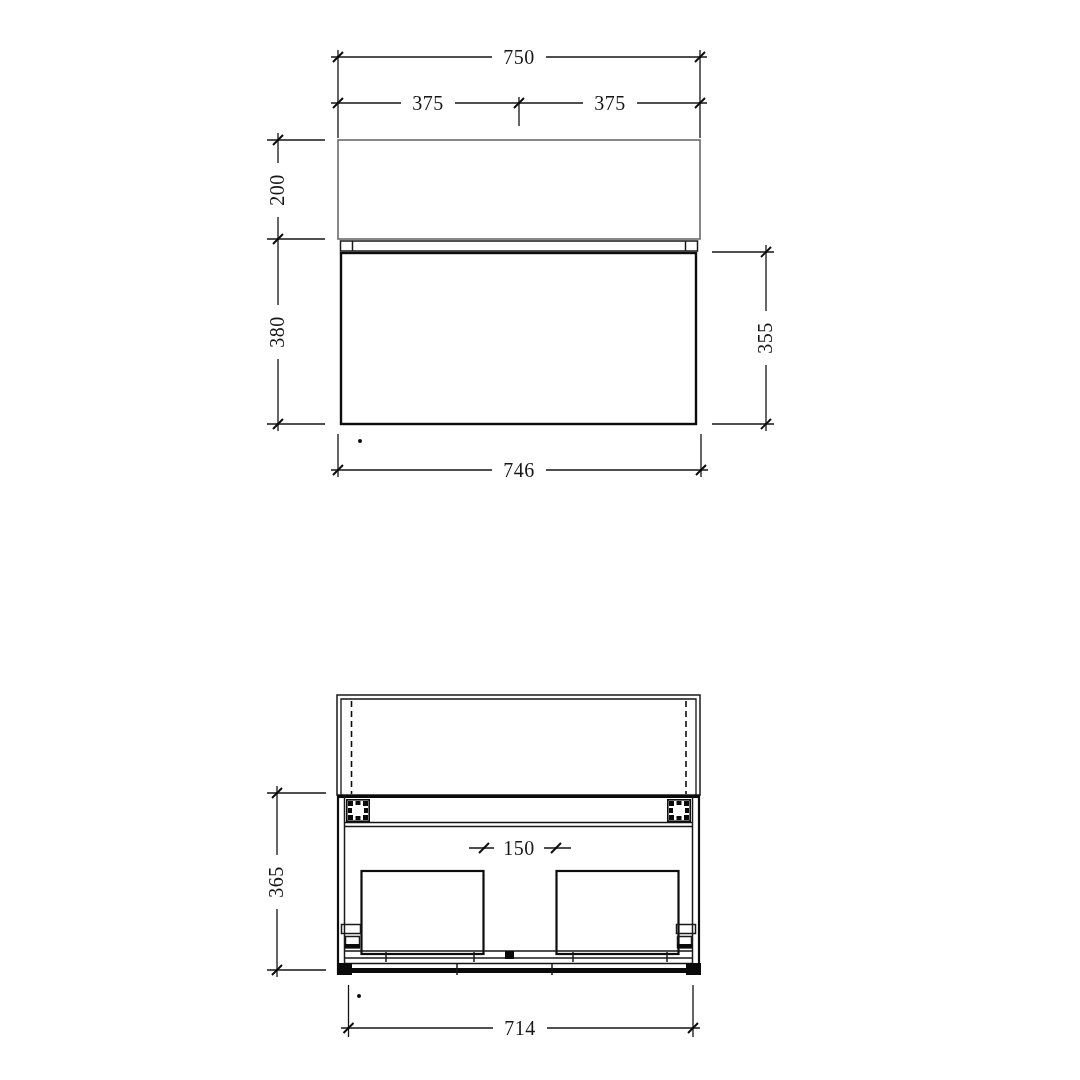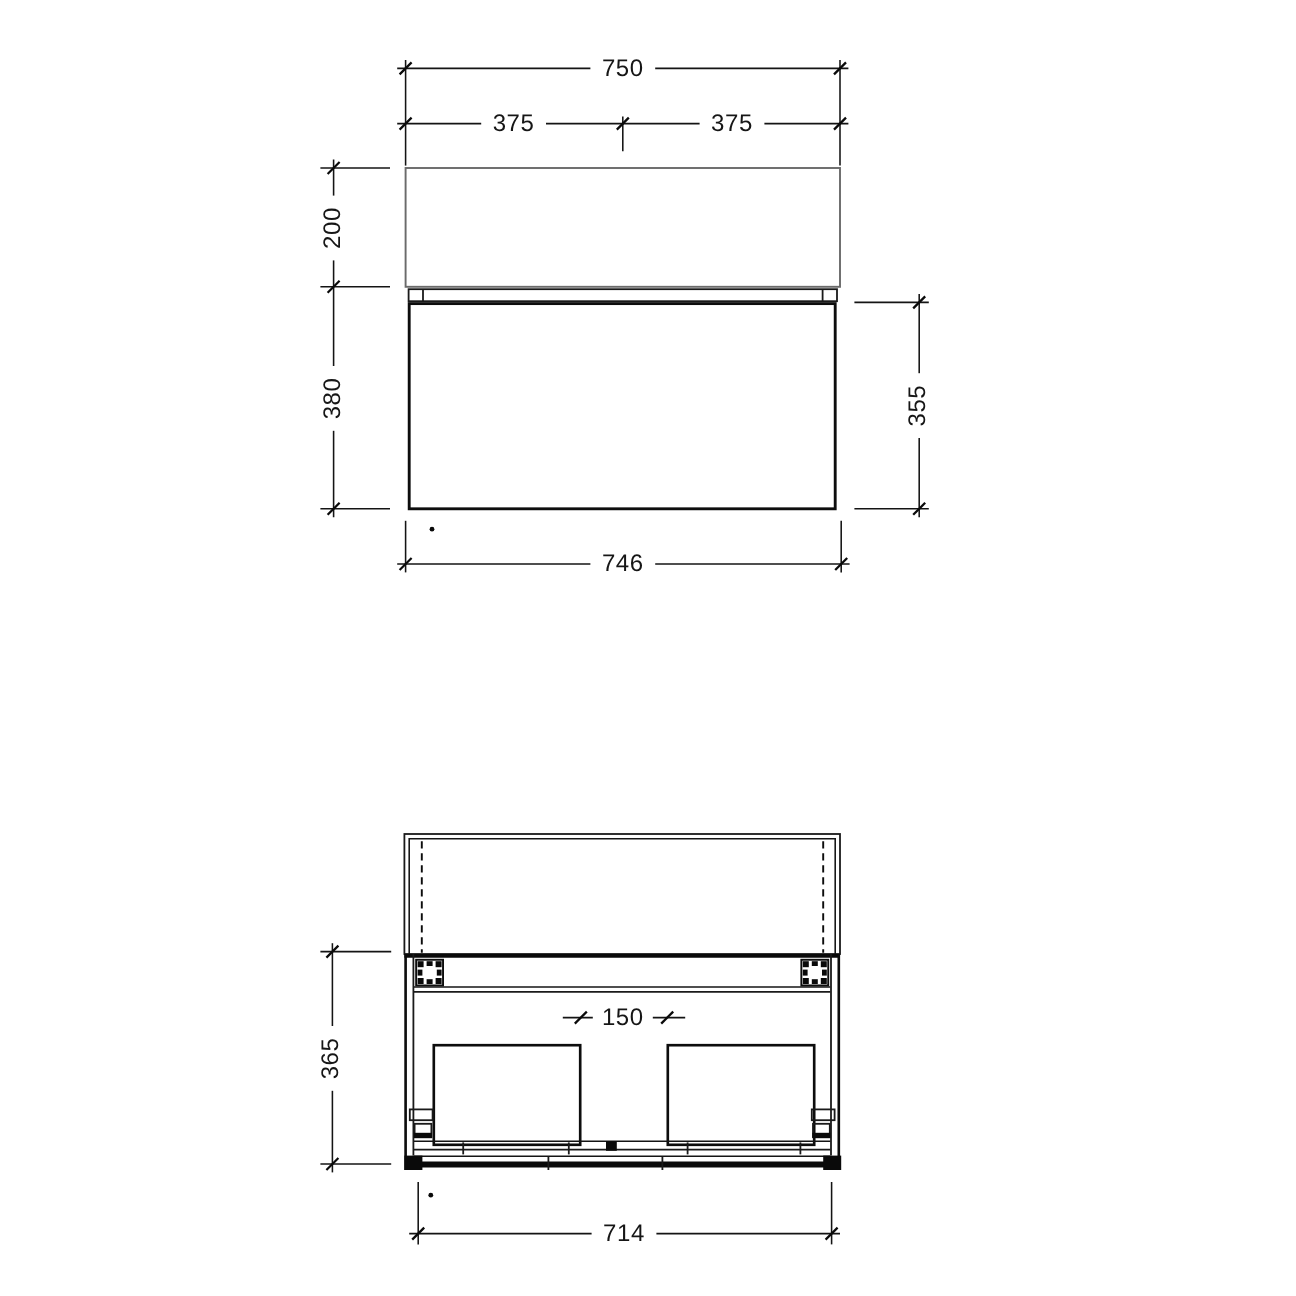--- a/index.html
+++ b/index.html
@@ -1,17 +1,17 @@
 <!DOCTYPE html>
 <html><head>
 <meta charset="utf-8">
 <style>
   html,body{margin:0;padding:0;background:#ffffff;}
   .canvas{position:relative;width:996px;height:1080px;background:#fff;overflow:hidden;
-          font-family:Liberation Sans, sans-serif;}
+          font-family:Liberation Serif, serif;}
   svg{display:block}
   .thin  {stroke:#6b6b6b;stroke-width:1.6;fill:none;}
   .dim   {stroke:#141414;stroke-width:1.3;fill:none;}
   .tick  {stroke:#0a0a0a;stroke-width:1.9;fill:none;}
   .body2 {stroke:#0d0d0d;stroke-width:2.4;fill:#fff;}
   .med   {stroke:#1a1a1a;stroke-width:1.5;fill:none;}
   .wall  {stroke:#0d0d0d;stroke-width:2.2;fill:none;}
   .boxln {stroke:#0d0d0d;stroke-width:2.2;fill:#fff;}
   .dashln{stroke:#0d0d0d;stroke-width:1.6;fill:none;stroke-dasharray:6 4;}
   .mask  {fill:#ffffff;stroke:none;}

